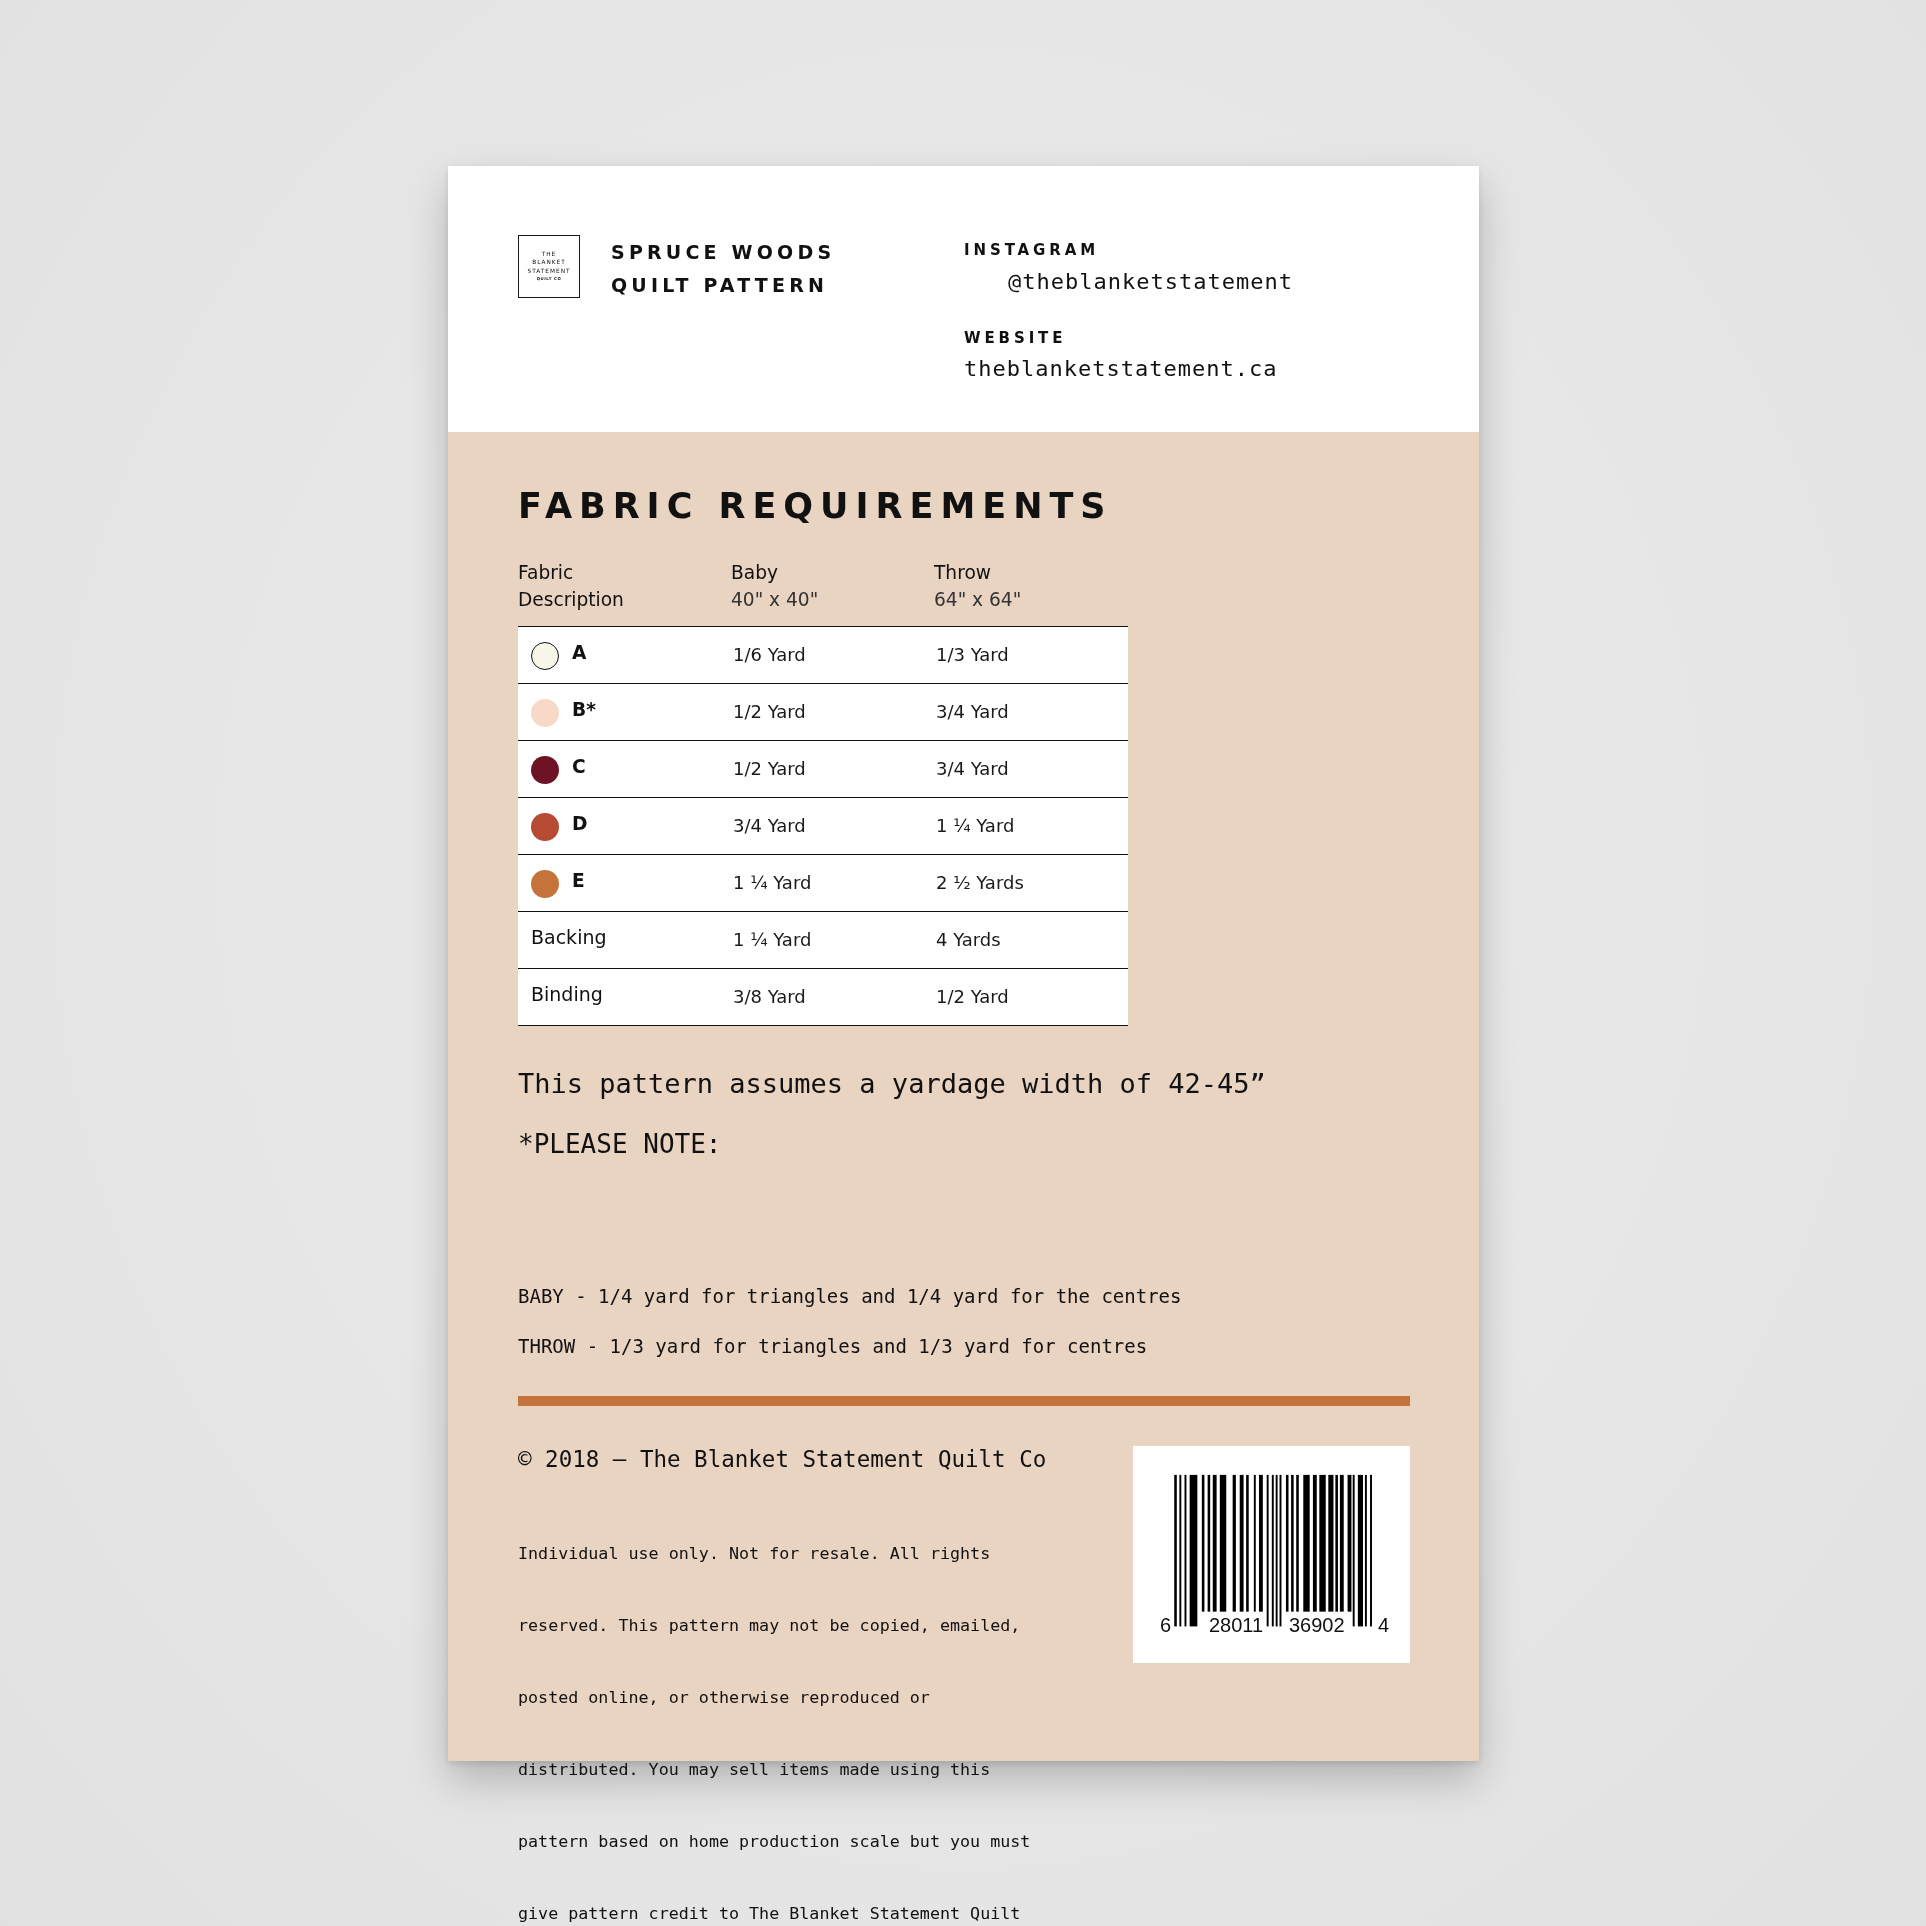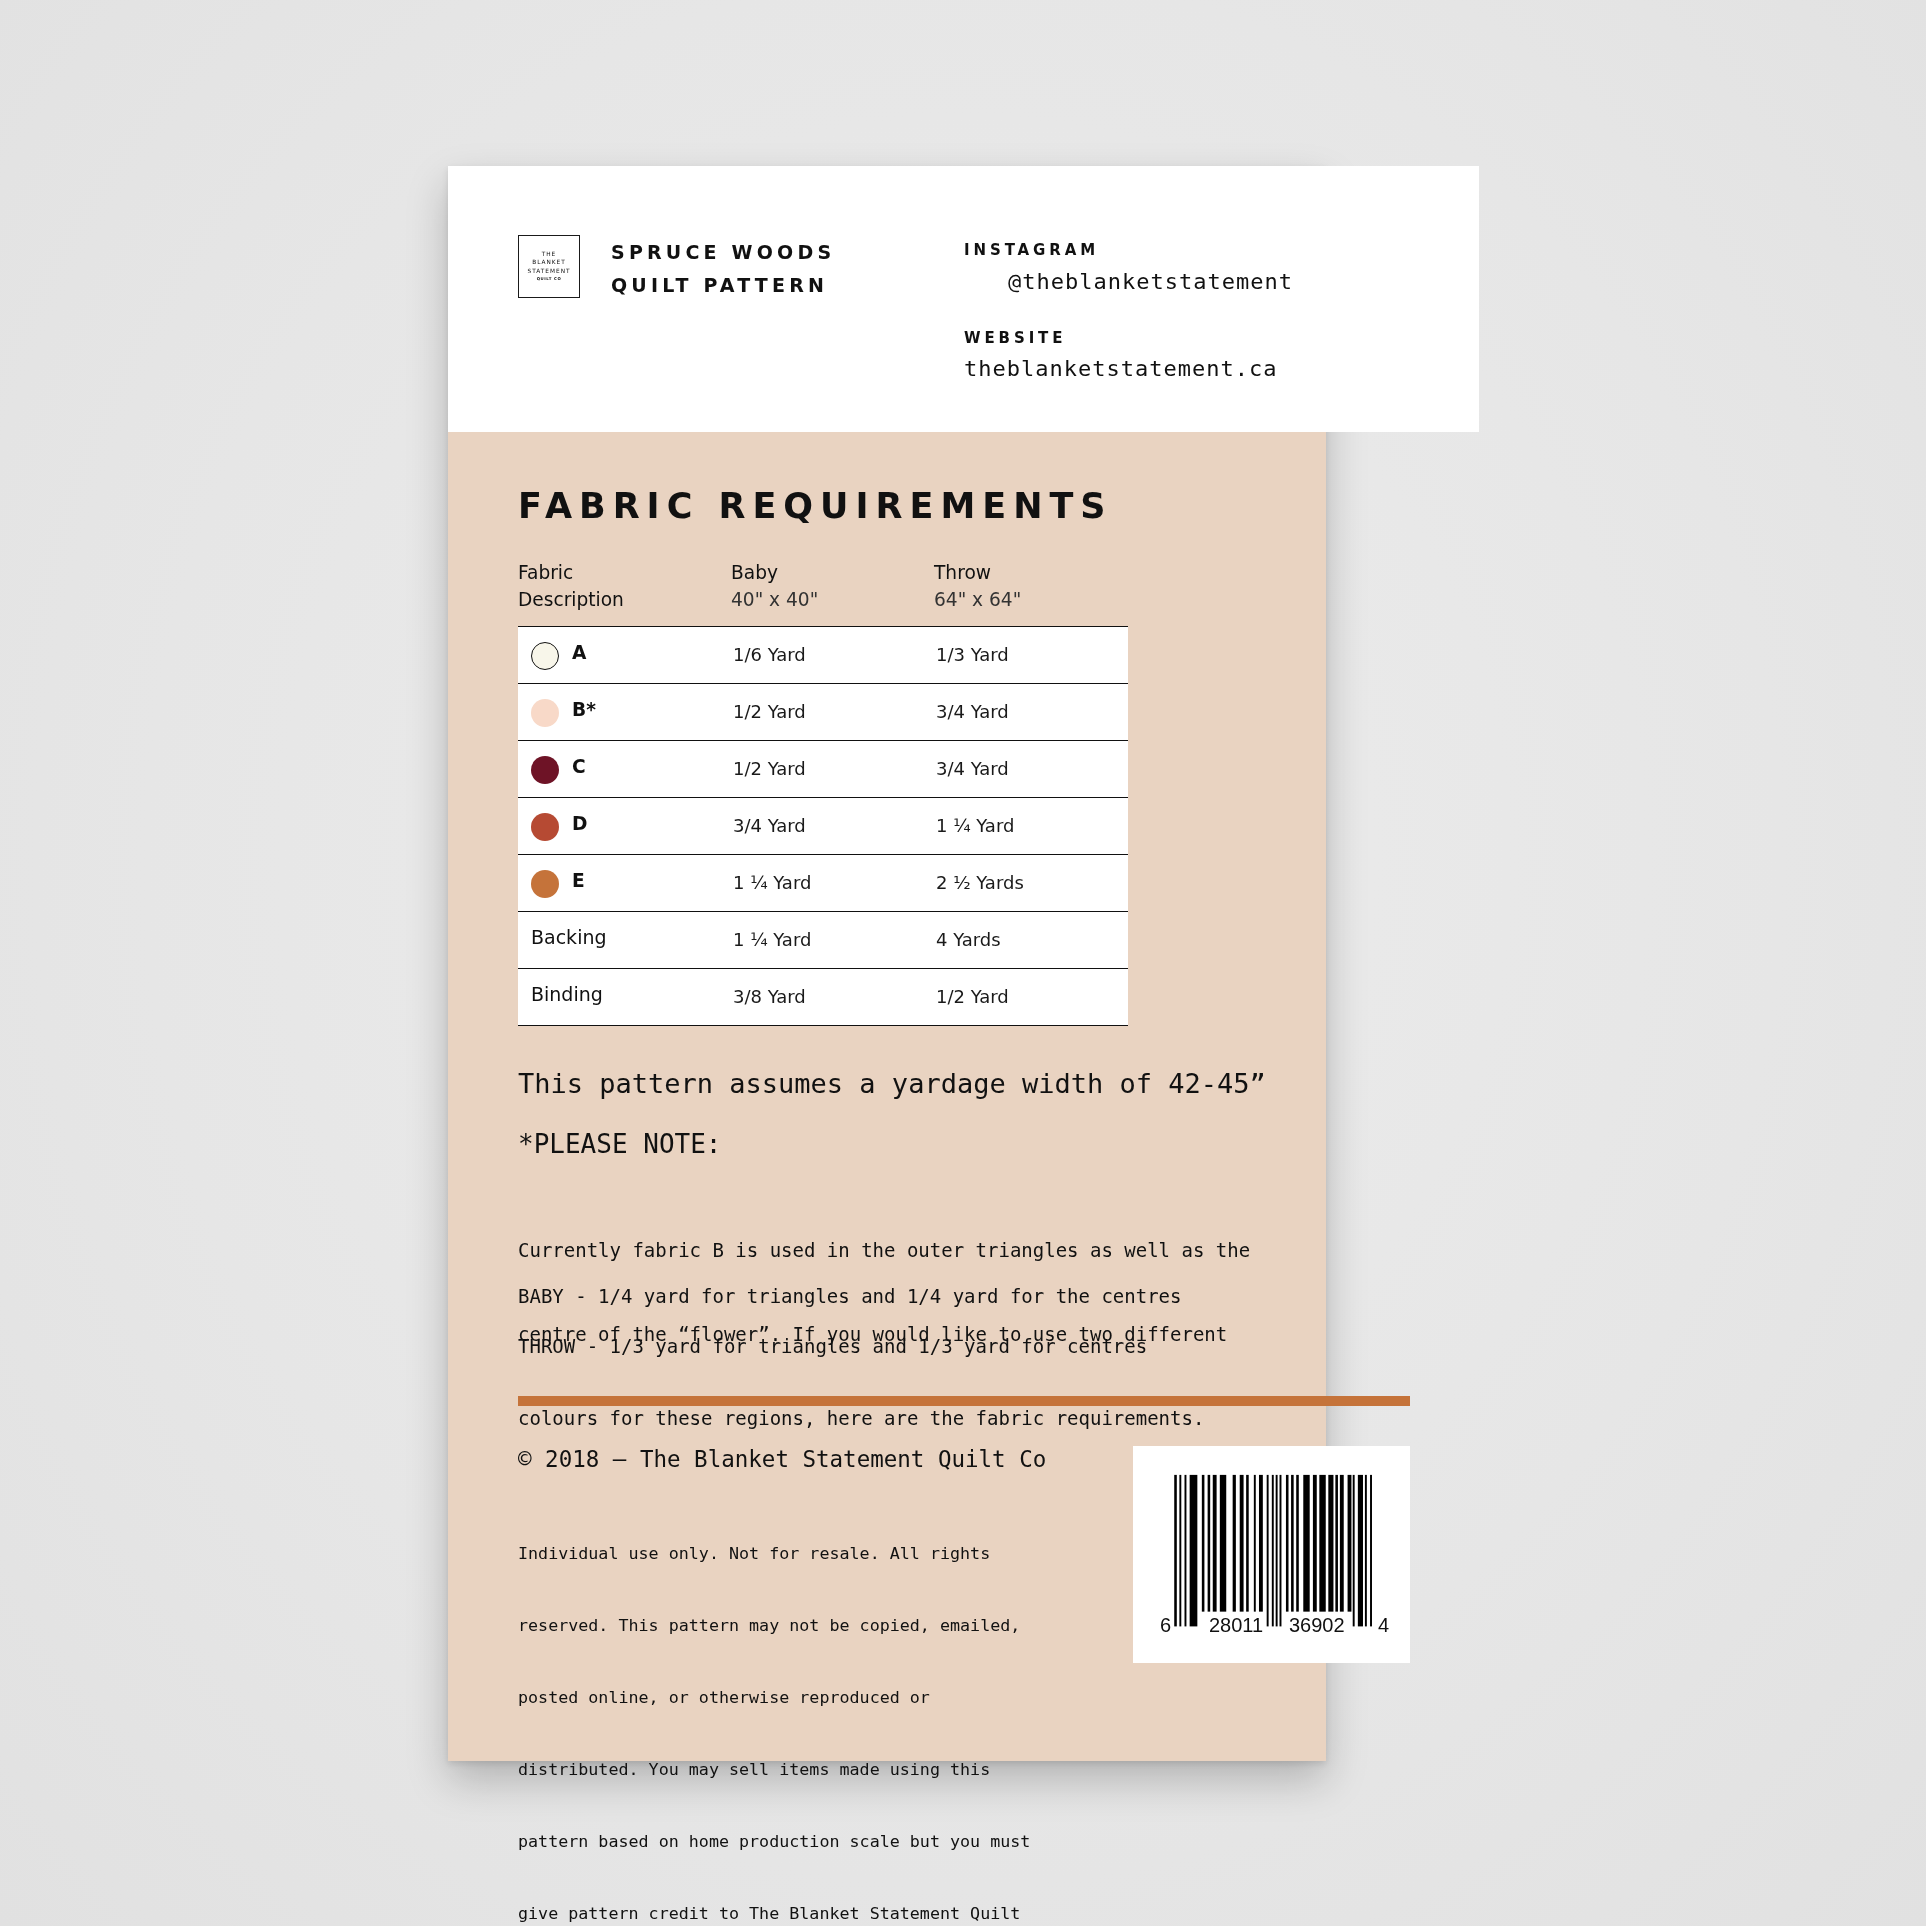--- a/index.html
+++ b/index.html
@@ -2,24 +2,23 @@
 <html style="font-size:10.3px"><head>
 <meta charset="utf-8">
 <style>
   html, body { margin:0; padding:0; }
   body {
     width:1926px; height:1926px; position:relative; overflow:hidden;
     background: radial-gradient(ellipse at 50% 45%, #ececec 0%, #e6e6e6 60%, #e1e1e1 100%);
     font-family: "Liberation Sans", sans-serif; color:#111;
   }
   .card {
-    position:absolute; left:448px; top:166px; width:849px; height:1595px;
+    position:absolute; left:448px; top:166px; width:1031px; height:1595px;
     background:#e9d3c1;
     box-shadow: 0 19px 39px rgba(0,0,0,0.22), 0 2.6px 6.4px rgba(0,0,0,0.10);
-    padding-left: 29px;
   }
   .header {
     position:absolute; left:0; top:0; width:1031px; height:266px; background:#ffffff;
   }
   .logo {
     position:absolute; left:70px; top:69px; width:62px; height:63px;
     border:1.9px solid #1a1a1a; box-sizing:border-box;
     display:flex; flex-direction:column; align-items:center; justify-content:center;
     font-family:"DejaVu Sans", sans-serif;
   }
@@ -157,25 +156,20 @@
     <div class="row">
       <span class="desc">Binding</span>
       <span class="baby">3/8 Yard</span>
       <span class="throw">1/2 Yard</span>
     </div>
   </div>
 
   <div class="mono" style="top:902px; font-size:27px;">This pattern assumes a yardage width of 42-45”</div>
 
   <div class="mono" style="top:963px; font-size:26px;">*PLEASE NOTE:</div>
-  <div class="mono note-body" style="top:1014px;">
-    <div>Currently fabric B is used in the outer triangles as well as the</div>
-    <div>centre of the “flower”. If you would like to use two different</div>
-    <div>colours for these regions, here are the fabric requirements.</div>
-  </div>
   <div class="mono" style="top:1119px; font-size:19px;">BABY - 1/4 yard for triangles and 1/4 yard for the centres</div>
   <div class="mono" style="top:1169px; font-size:19px;">THROW - 1/3 yard for triangles and 1/3 yard for centres</div>
 
   <div class="orange-bar"></div>
 
   <div class="mono" style="top:1280px; font-size:22.5px;">© 2018 – The Blanket Statement Quilt Co</div>
   <div class="mono" style="top:1327px; font-size:16.7px; line-height:24px;">
     <div>Individual use only. Not for resale. All rights</div>
     <div>reserved. This pattern may not be copied, emailed,</div>
     <div>posted online, or otherwise reproduced or</div>

